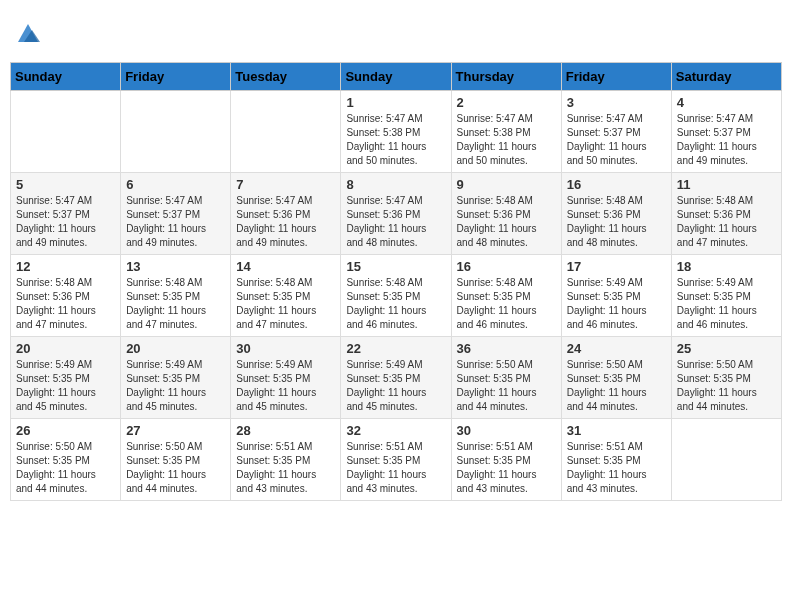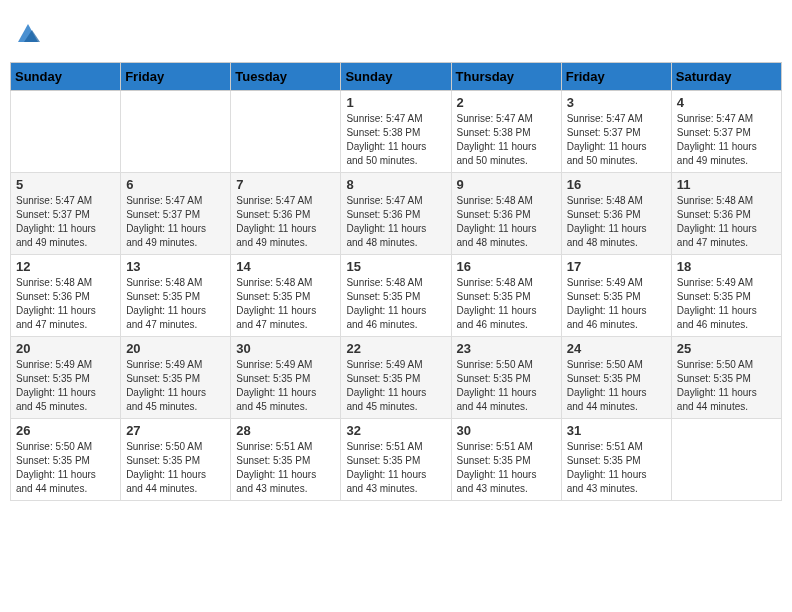--- a/index.html
+++ b/index.html
@@ -290,21 +290,21 @@
 and 45 minutes.</div>
           </td>
           <td>
             <span class="day-num">22</span>
             <div class="day-info">Sunrise: 5:49 AM
 Sunset: 5:35 PM
 Daylight: 11 hours
 and 45 minutes.</div>
           </td>
           <td>
-            <span class="day-num">23</span>
+            <span class="day-num">36</span>
             <div class="day-info">Sunrise: 5:50 AM
 Sunset: 5:35 PM
 Daylight: 11 hours
 and 44 minutes.</div>
           </td>
           <td>
             <span class="day-num">24</span>
             <div class="day-info">Sunrise: 5:50 AM
 Sunset: 5:35 PM
 Daylight: 11 hours

